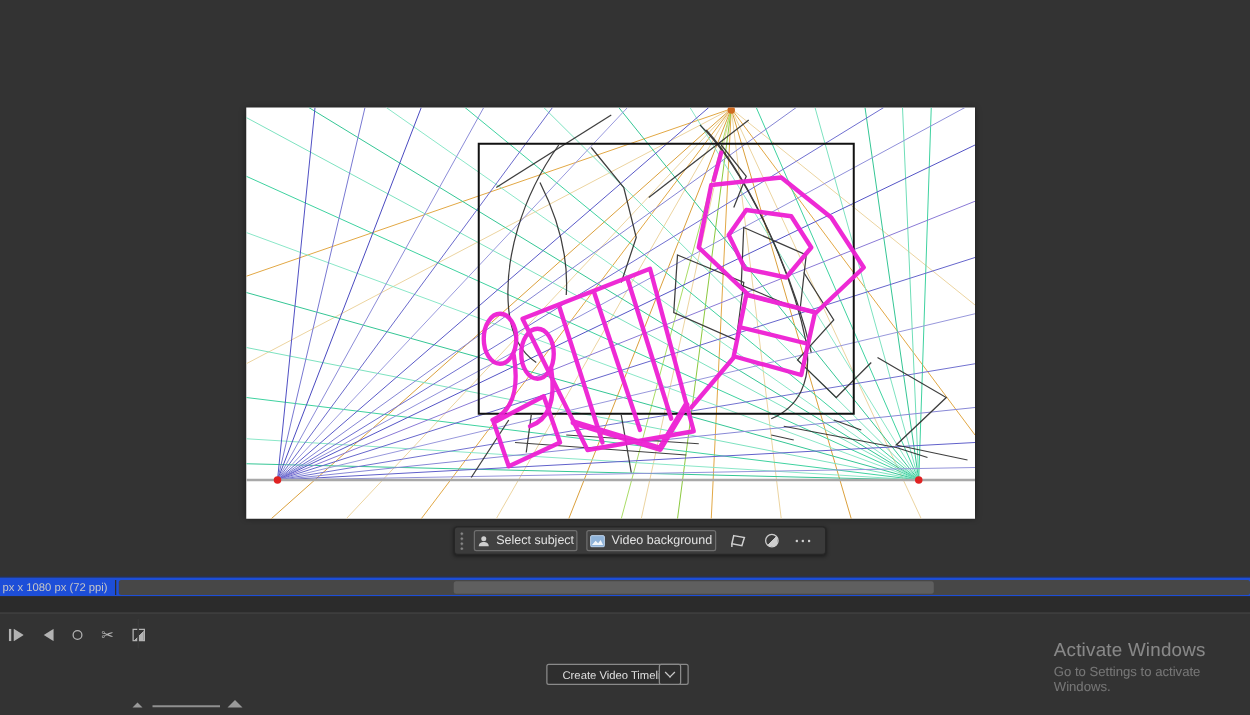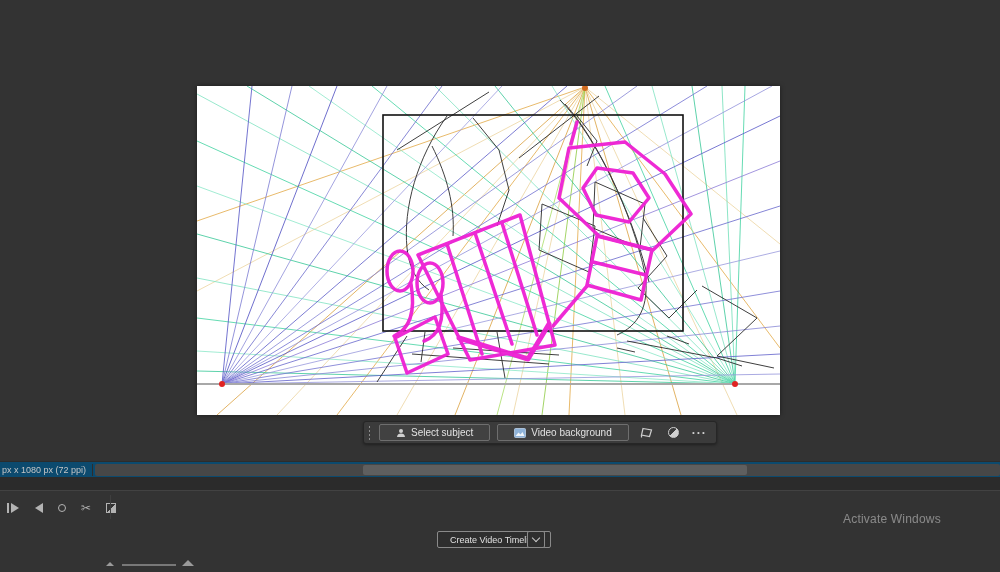--- a/index.html
+++ b/index.html
@@ -15,30 +15,30 @@
 
   
   .taskbar { position:absolute; left:363px; top:421px; height:23px;
     background:#3b3b3b; border:1px solid #262626; border-radius:3px;
     display:flex; align-items:center; gap:7px; padding:0 9px 0 3px;
     box-shadow:0 1px 3px rgba(0,0,0,.4); }
   .grip { width:5px; height:15px;
     background-image:radial-gradient(circle, #8d8d8d 0.9px, transparent 1.1px);
     background-size:5px 4px; }
   .tb-btn { display:flex; align-items:center; gap:5px; height:17px;
-    padding:0 16px; border:1px solid #6e6e6e; border-radius:2px;
+    padding:0 2px; border:1px solid #6e6e6e; border-radius:2px;
     color:#e2e2e2; font-size:10px; white-space:nowrap; background:#414141; cursor:default;text-align:right; }
   .tb-ico { display:flex; align-items:center; justify-content:center; }
   .ellipsis { color:#cfcfcf; font-size:12px; font-weight:bold; letter-spacing:1px; }
   .contrast-ico { width:11px; height:11px; border:1.2px solid #cfcfcf; border-radius:50%;
     background:linear-gradient(135deg, transparent 50%, #cfcfcf 50%); }
 
   
   .status-row { position:absolute; left:0; top:461px; width:1000px; height:16px;
-    background:#0c4a6e; border-top:1px solid #2c2c2c; }
+    background:#1d4ed8; border-top:1px solid #2c2c2c; }
   .doc-info { position:absolute; left:0; top:0; height:16px; display:flex;
     align-items:center; gap:10px; padding-left:2px; color:#c6c6c6; font-size:9px; }
   .doc-info .chev { color:#b5b5b5; font-size:10px; margin-left:8px; }
   .status-sep { position:absolute; left:92px; top:2px; width:1px; height:12px; background:#2d2d2d; }
   .hscroll-track { position:absolute; left:95px; top:2px; width:905px; height:12px;
     background:#474747; border-radius:2px; }
   .hscroll-thumb { position:absolute; left:268px; top:1px; width:384px; height:10px;
     background:#5f5f5f; border-radius:2px; }
 
   .panel-gap { position:absolute; left:0; top:477px; width:1000px; height:13px; background:#2b2b2b; }
@@ -62,21 +62,21 @@
   .create-dd { position:absolute; left:527px; top:40px; width:18px; height:17px;
     background:#2e2e2e; border:1px solid #8a8a8a; border-radius:2px;
     display:flex; align-items:center; justify-content:center; }
   .dd-chev { width:6px; height:6px; border-right:1.4px solid #c9c9c9;
     border-bottom:1.4px solid #c9c9c9; transform:rotate(45deg); margin-top:-3px; }
 
   .tl-zoom { position:absolute; left:102px; top:66px; width:100px; height:14px; }
 
   
   .watermark { position:absolute; left:843px; top:512px; color:rgba(255,255,255,.42); }
-  .watermark .wm-title { font-size:12px; letter-spacing:.2px; }
+  .watermark .wm-title { font-size:15px; letter-spacing:.2px; }
   .watermark .wm-sub { font-size:10.5px; color:rgba(255,255,255,.33); margin-top:3px; }
 </style>
 </head>
 <body>
 
 <div class="stage">
 
   <div class="doc-canvas">
     <svg width="583" height="329" viewBox="0 0 583 329">
 
@@ -271,15 +271,16 @@
 
     <svg class="tl-zoom" viewBox="0 0 100 14">
       <path d="M 4,9 L 8,5 L 12,9 Z" fill="#9a9a9a"></path>
       <line x1="20" y1="8" x2="74" y2="8" stroke="#909090" stroke-width="1.5"></line>
       <path d="M 80,9 L 86,3 L 92,9 Z" fill="#9a9a9a"></path>
     </svg>
   </div>
 
   <div class="watermark">
     <div class="wm-title">Activate Windows</div>
+    <div class="wm-sub">Go to Settings to activate Windows.</div>
   </div>
 
 </div>
 
 </body></html>

